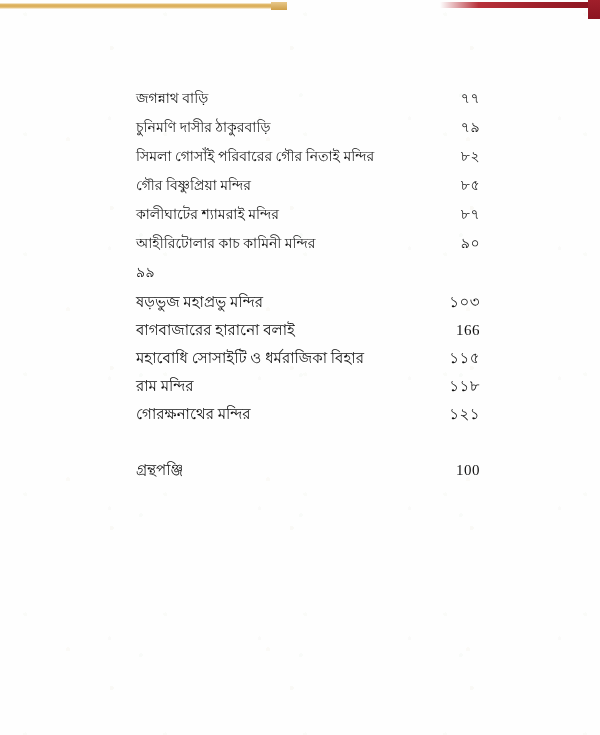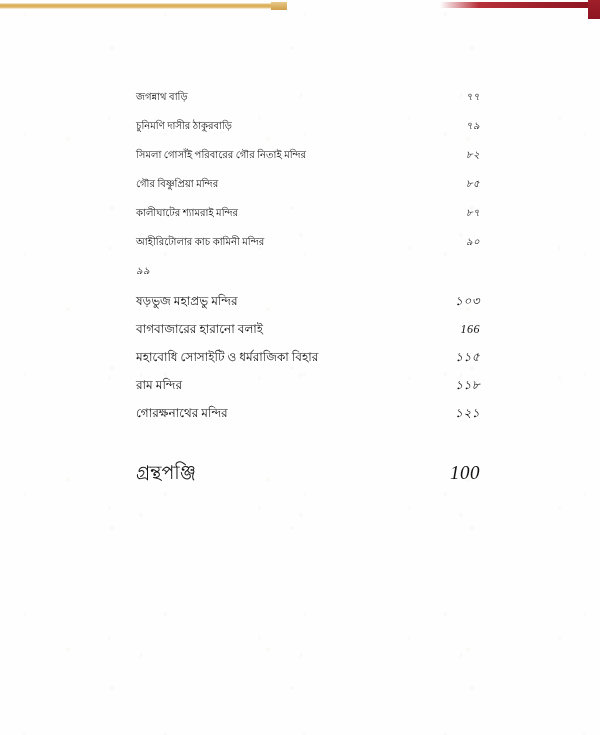--- a/index.html
+++ b/index.html
@@ -91,43 +91,42 @@
   .toc-row {
     display: flex;
     align-items: baseline;
     justify-content: space-between;
     color: #121212;
     line-height: 1.0;
   }
 
   
   .toc-row.size-lg {
-    font-size: 10px;
+    font-size: 14px;
     height: 29px;
   }
   
   .toc-row.size-sm {
-    font-size: 12px;
+    font-size: 15px;
     height: 28px;
   }
 
   .toc-title {
     white-space: nowrap;
   }
   .toc-page {
     white-space: nowrap;
     text-align: left;
     letter-spacing: 0.5px;
-    font-style: italic;
   }
 
   
   .toc-row.bibliography {
     margin-top: 28px;
-    font-size: 19px;
+    font-size: 15px;
     height: 28px;
   }
 </style>
 </head>
 <body>
 
 <div class="page">
   <div class="scan-noise"></div>
 
   <div class="band-gold"></div>

